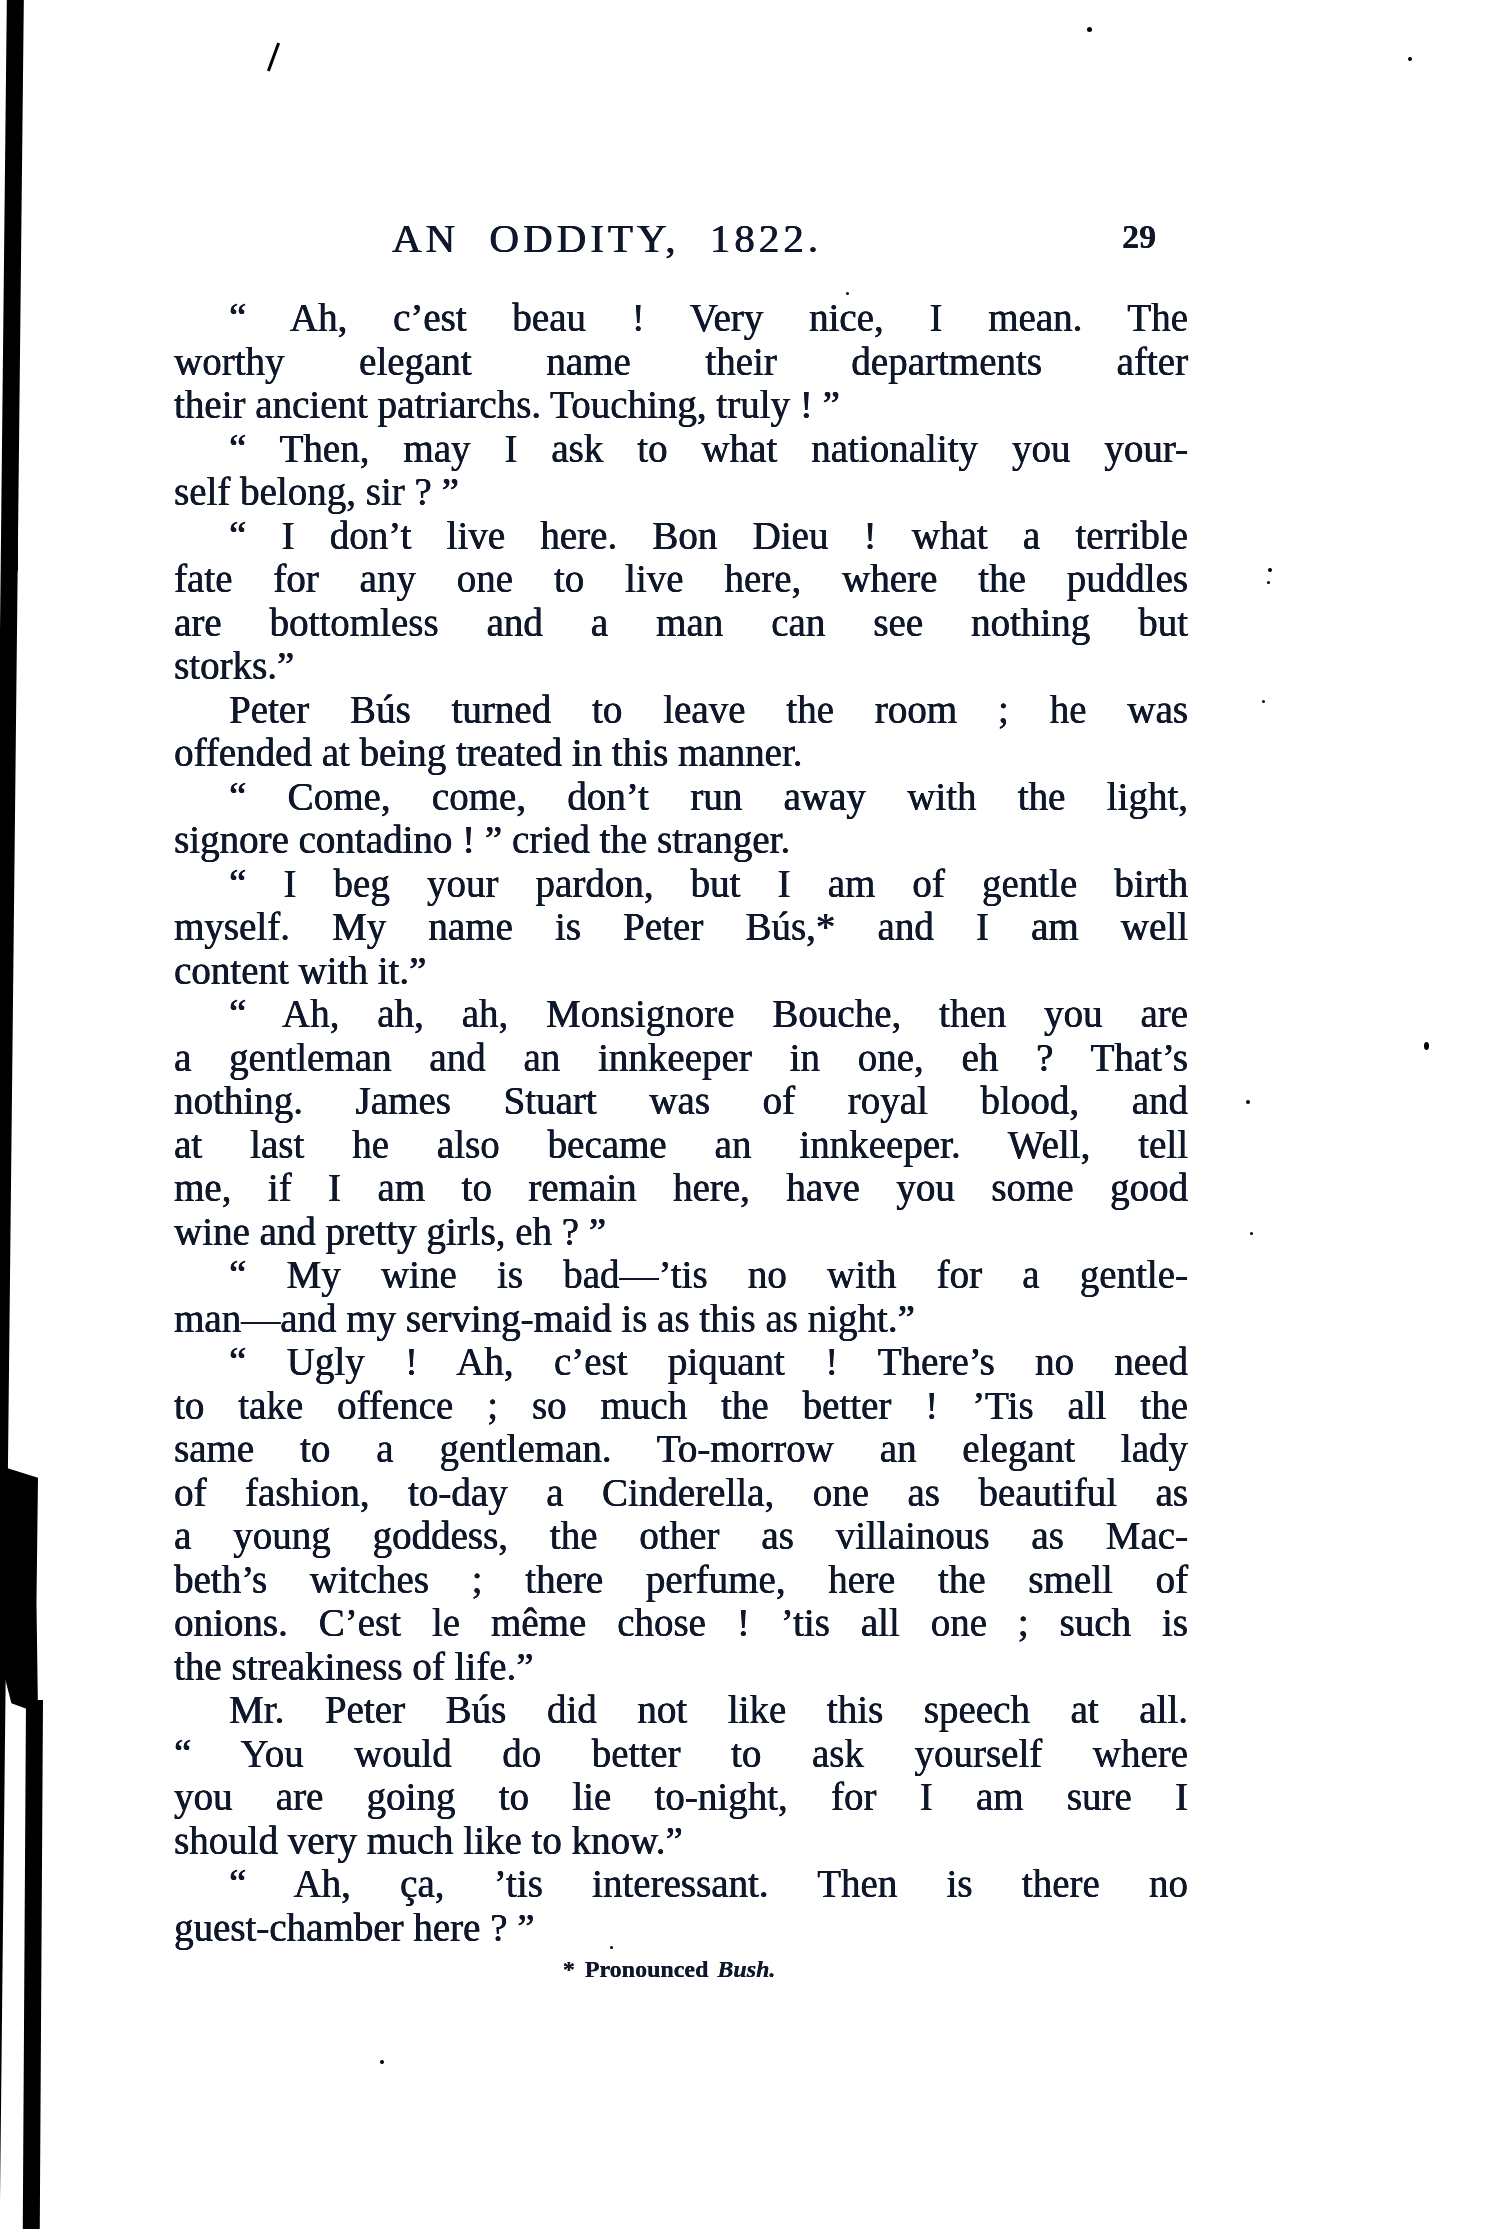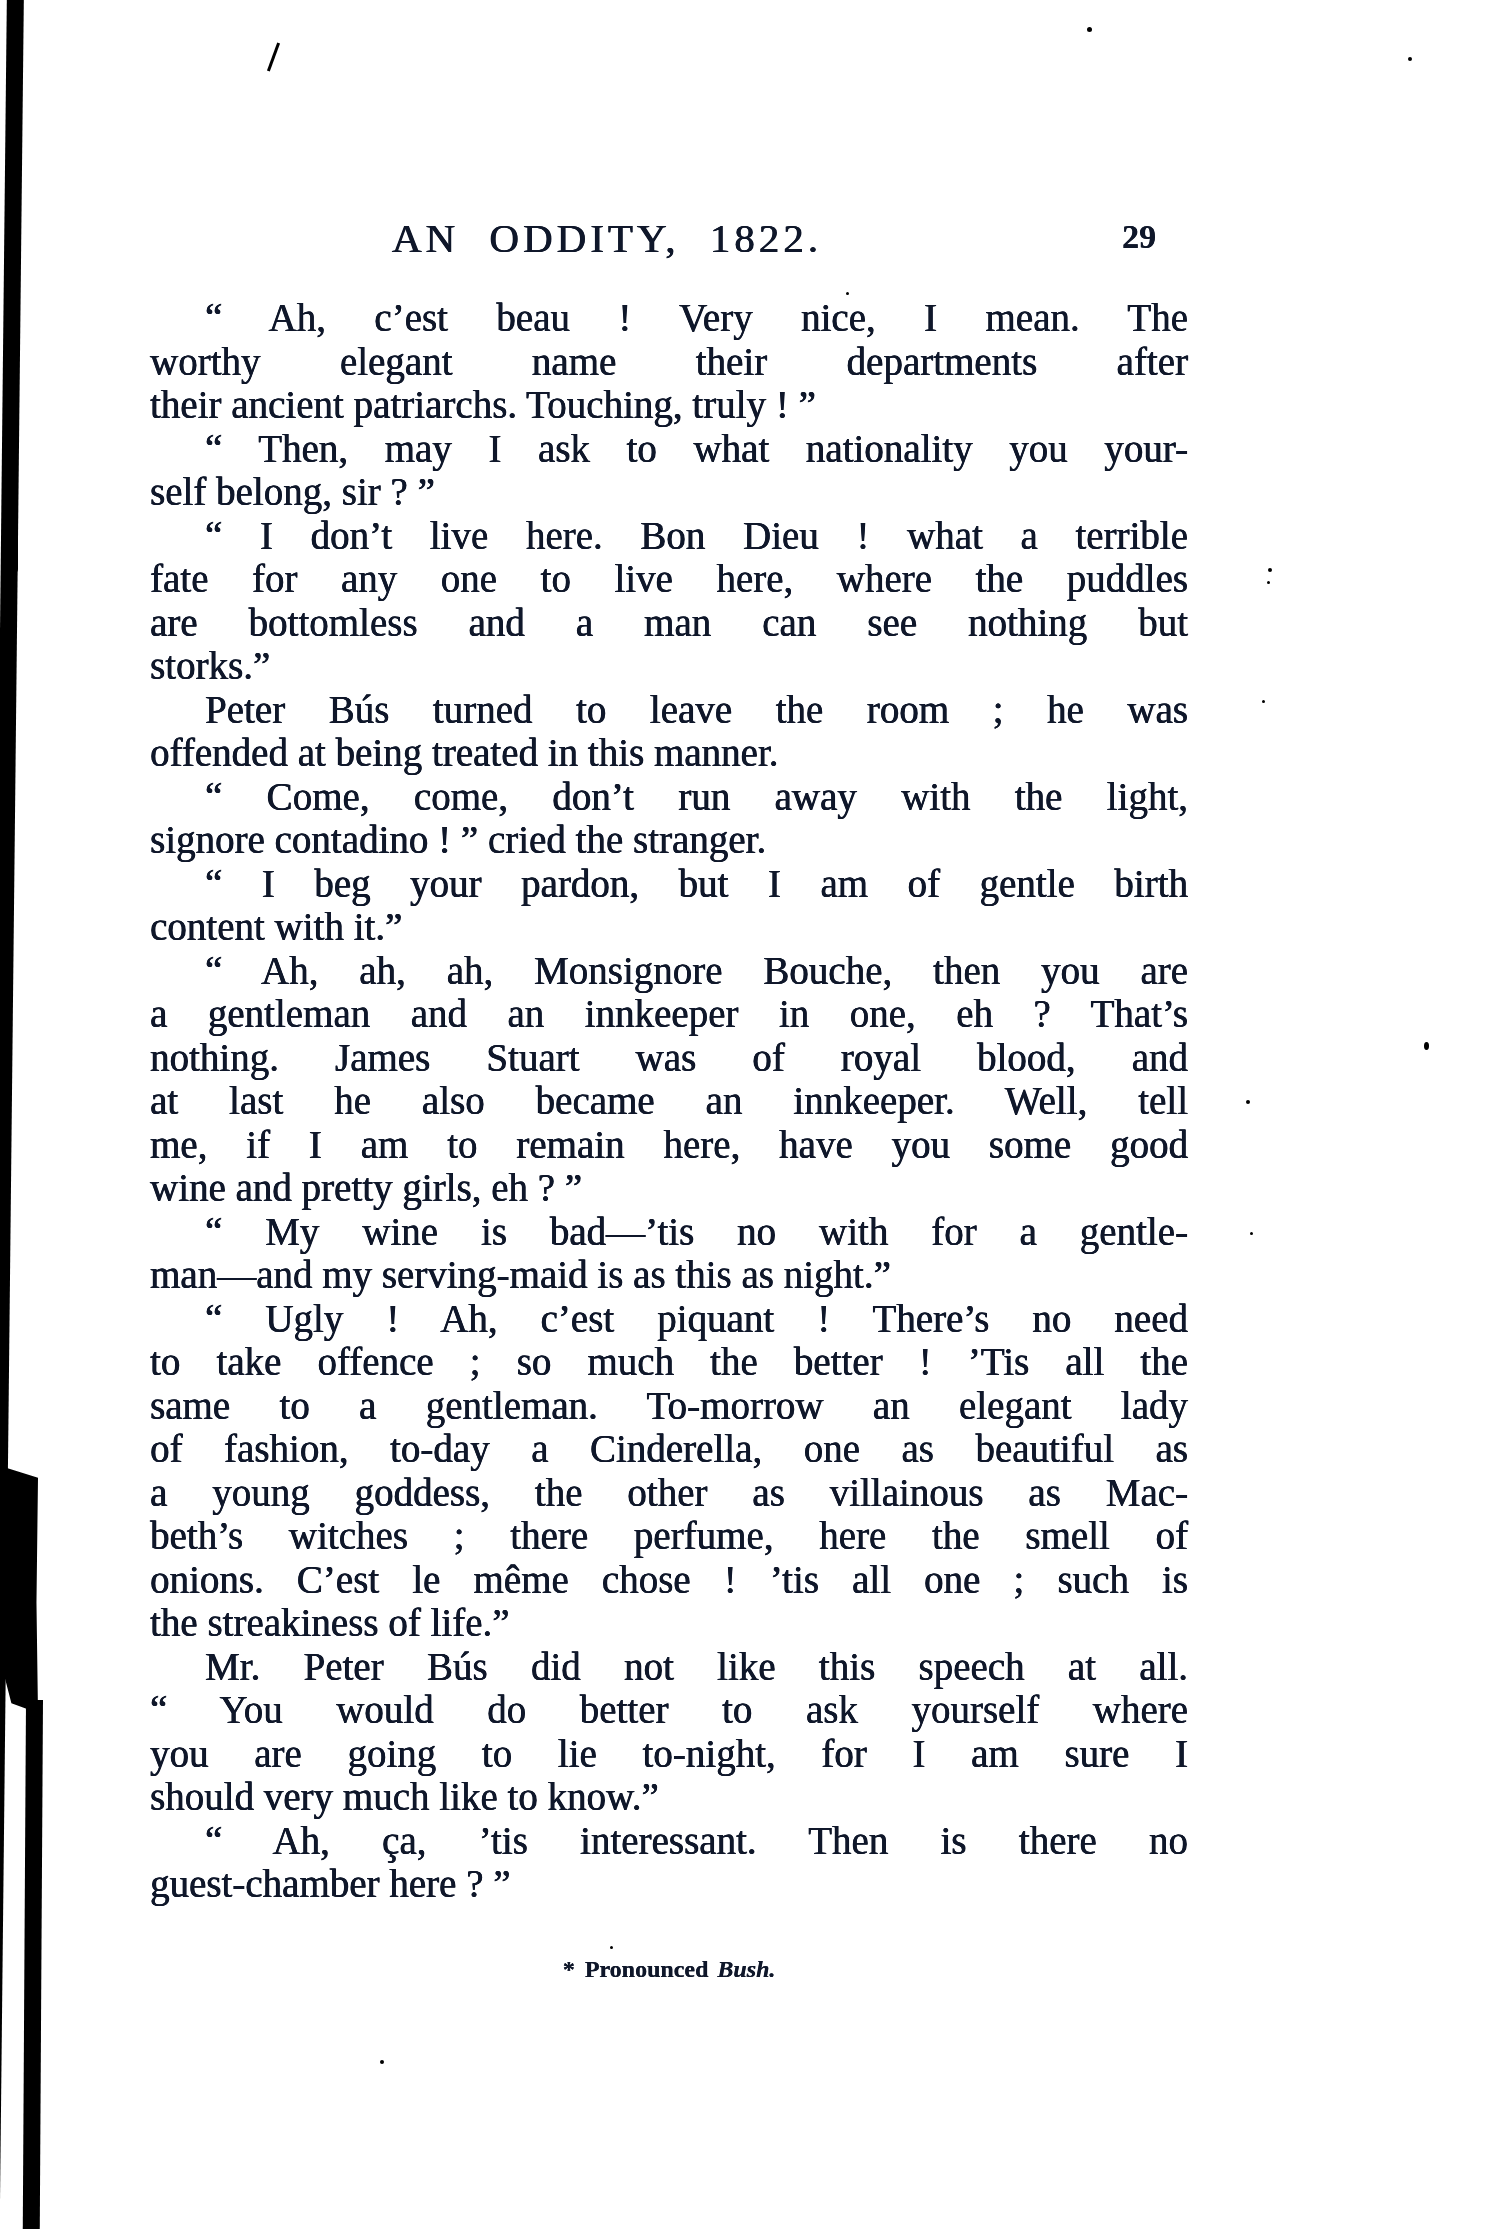--- a/index.html
+++ b/index.html
@@ -71,20 +71,21 @@
     left: 150px; top: 296px;
     width: 1038px;
     font-size: 39px;
     text-shadow: 0.38px 0 0 currentColor, -0.25px 0 0 currentColor;
   }
   .line {
     height: 43.5px;
     line-height: 43.5px;
     text-align: left;
     white-space: nowrap;
+    margin-left: 24px;
   }
   .line.just {
     white-space: normal;
     text-align: justify;
     text-align-last: justify;
   }
   .line.indent { text-indent: 55px; }
   
   .footnote {
     position: absolute;
@@ -146,20 +147,21 @@
       <div class="paragraph">
         <div class="line indent just">Peter Bús turned to leave the room ;  he was</div>
         <div class="line">offended at being treated in this manner.</div>
       </div>
       <div class="paragraph">
         <div class="line indent just">“ Come, come, don’t run away with the light,</div>
         <div class="line">signore contadino ! ” cried the stranger.</div>
       </div>
       <div class="paragraph">
         <div class="line indent just">“ I beg your pardon, but I am of gentle birth</div>
+        <div class="line just">myself.   My name is Peter Bús,* and I am well</div>
         <div class="line">content with it.”</div>
       </div>
       <div class="paragraph">
         <div class="line indent just">“ Ah, ah, ah, Monsignore Bouche, then you are</div>
         <div class="line just">a gentleman and an innkeeper in one, eh ?   That’s</div>
         <div class="line just">nothing.   James Stuart was of royal blood, and</div>
         <div class="line just">at last he also became an innkeeper.   Well, tell</div>
         <div class="line just">me, if I am to remain here, have you some good</div>
         <div class="line">wine and pretty girls, eh ? ”</div>
       </div>

